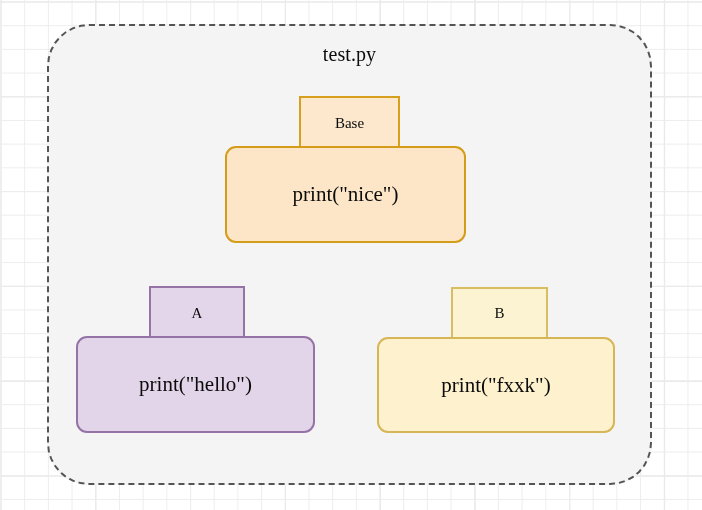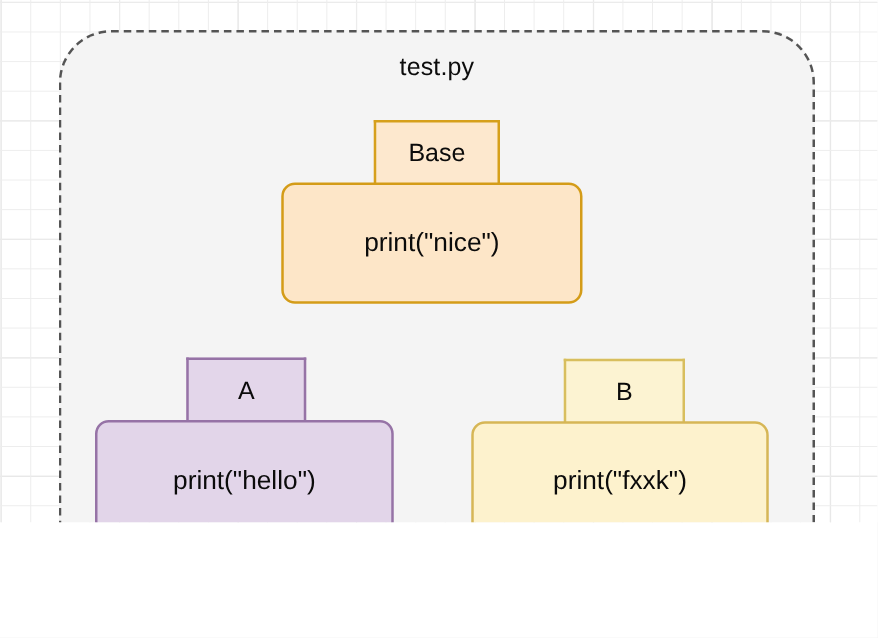--- a/index.html
+++ b/index.html
@@ -6,34 +6,35 @@
     margin: 0;
     padding: 0;
     background: #ffffff;
   }
   body {
     font-family: "Liberation Sans", sans-serif;
   }
   #canvas {
     position: relative;
     width: 702px;
-    height: 418px;
+    height: 510px;
     overflow: hidden;
     background-color: #ffffff;
     background-image:
       linear-gradient(to right, #ededed 1px, transparent 1px),
       linear-gradient(to bottom, #ededed 1px, transparent 1px),
       linear-gradient(to right, #dcdcdc 1px, transparent 1px),
       linear-gradient(to bottom, #dcdcdc 1px, transparent 1px);
     background-size:
       23.7px 23.7px,
       23.7px 23.7px,
       94.8px 94.8px,
       94.8px 94.8px;
     background-position: 0.5px 1.5px, 0.5px 1.5px, 0.5px 1.5px, 0.5px 1.5px;
+    font-family: Liberation Serif, serif;
   }
 
   
   .package {
     position: absolute;
     left: 47px;
     top: 24px;
     width: 605px;
     height: 461px;
     box-sizing: border-box;
@@ -58,21 +59,21 @@
   }
   .node-tab {
     position: absolute;
     box-sizing: border-box;
     border-width: 2px;
     border-style: solid;
     border-bottom: none;
     display: flex;
     align-items: center;
     justify-content: center;
-    font-size: 20px;
+    font-size: 15px;
     color: #0b0b0b;
     line-height: 1;
     z-index: 1;
   }
   .node-body {
     position: absolute;
     box-sizing: border-box;
     border-width: 2.2px;
     border-style: solid;
     border-radius: 11px;

